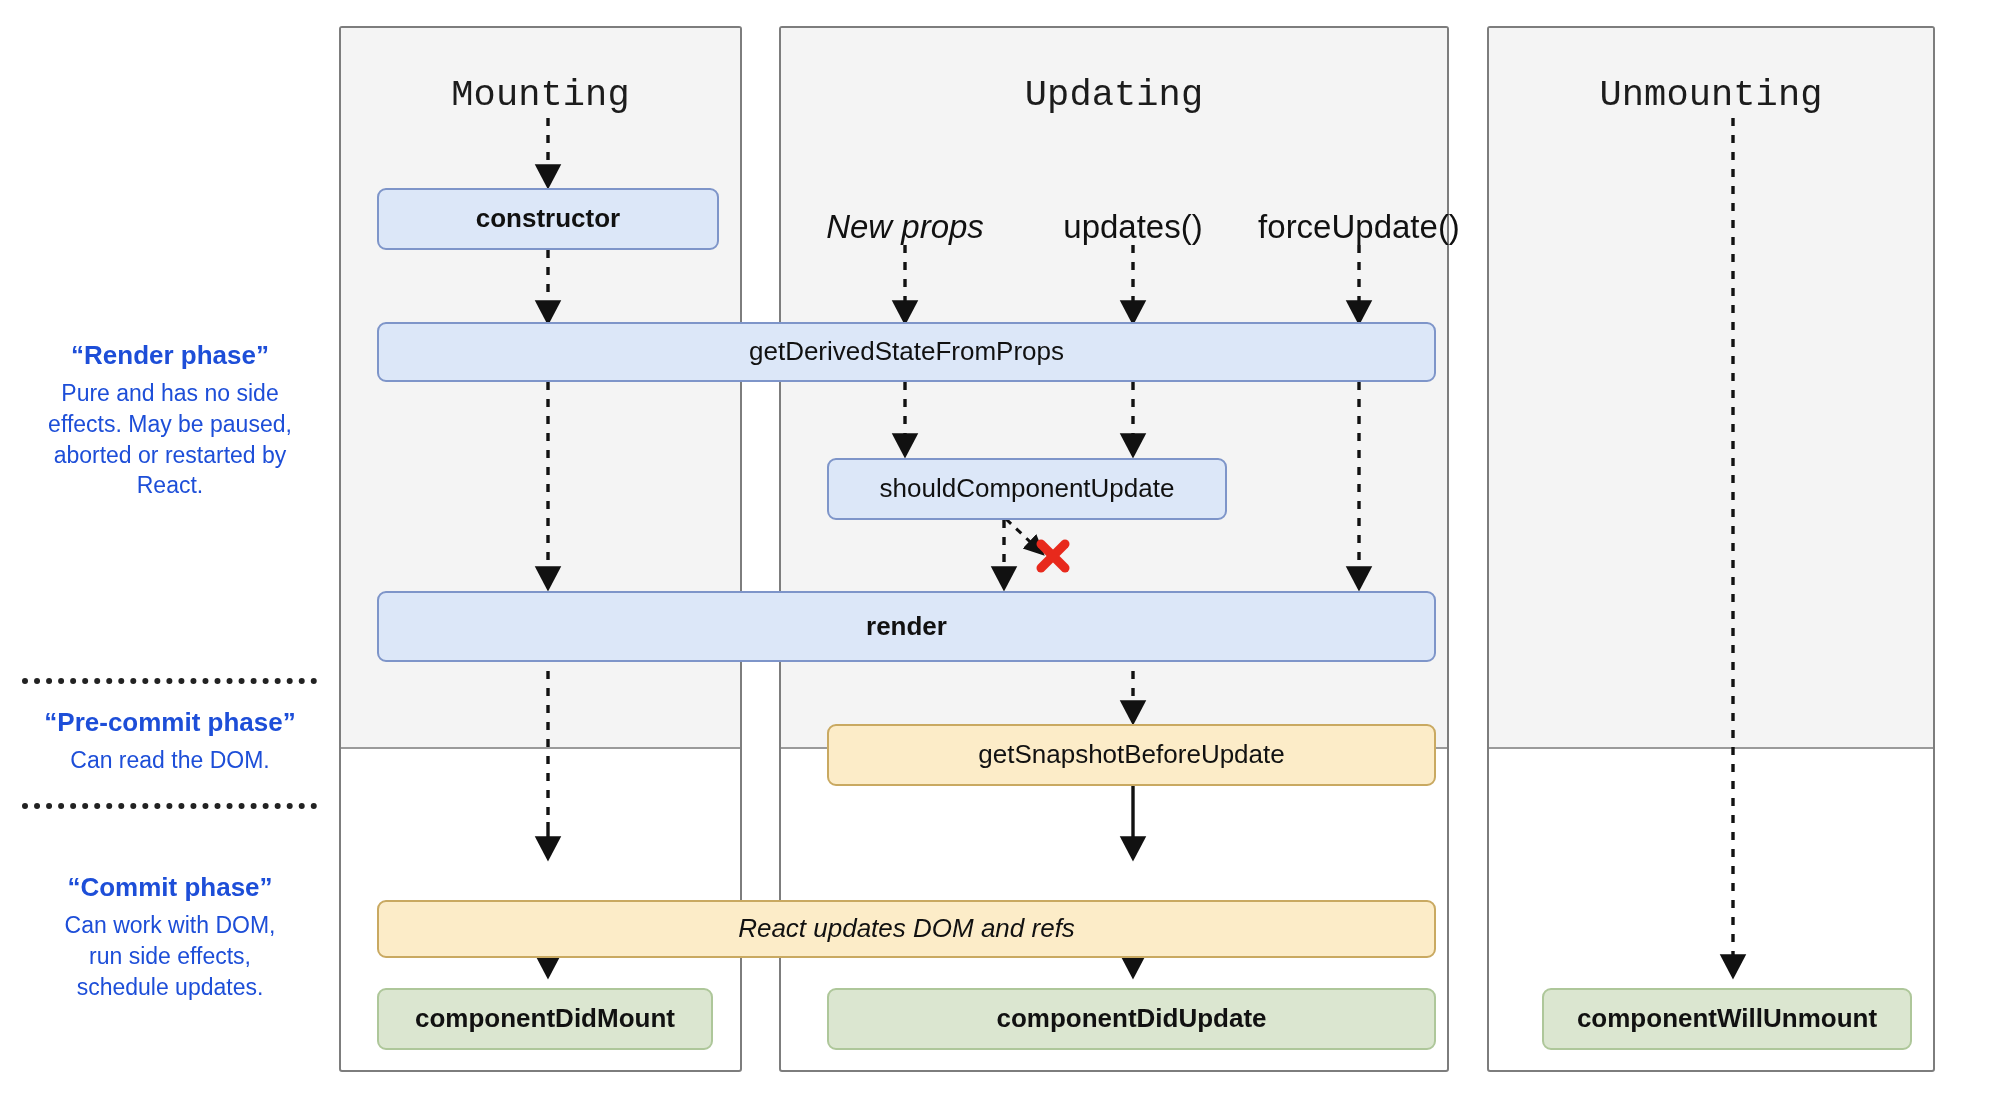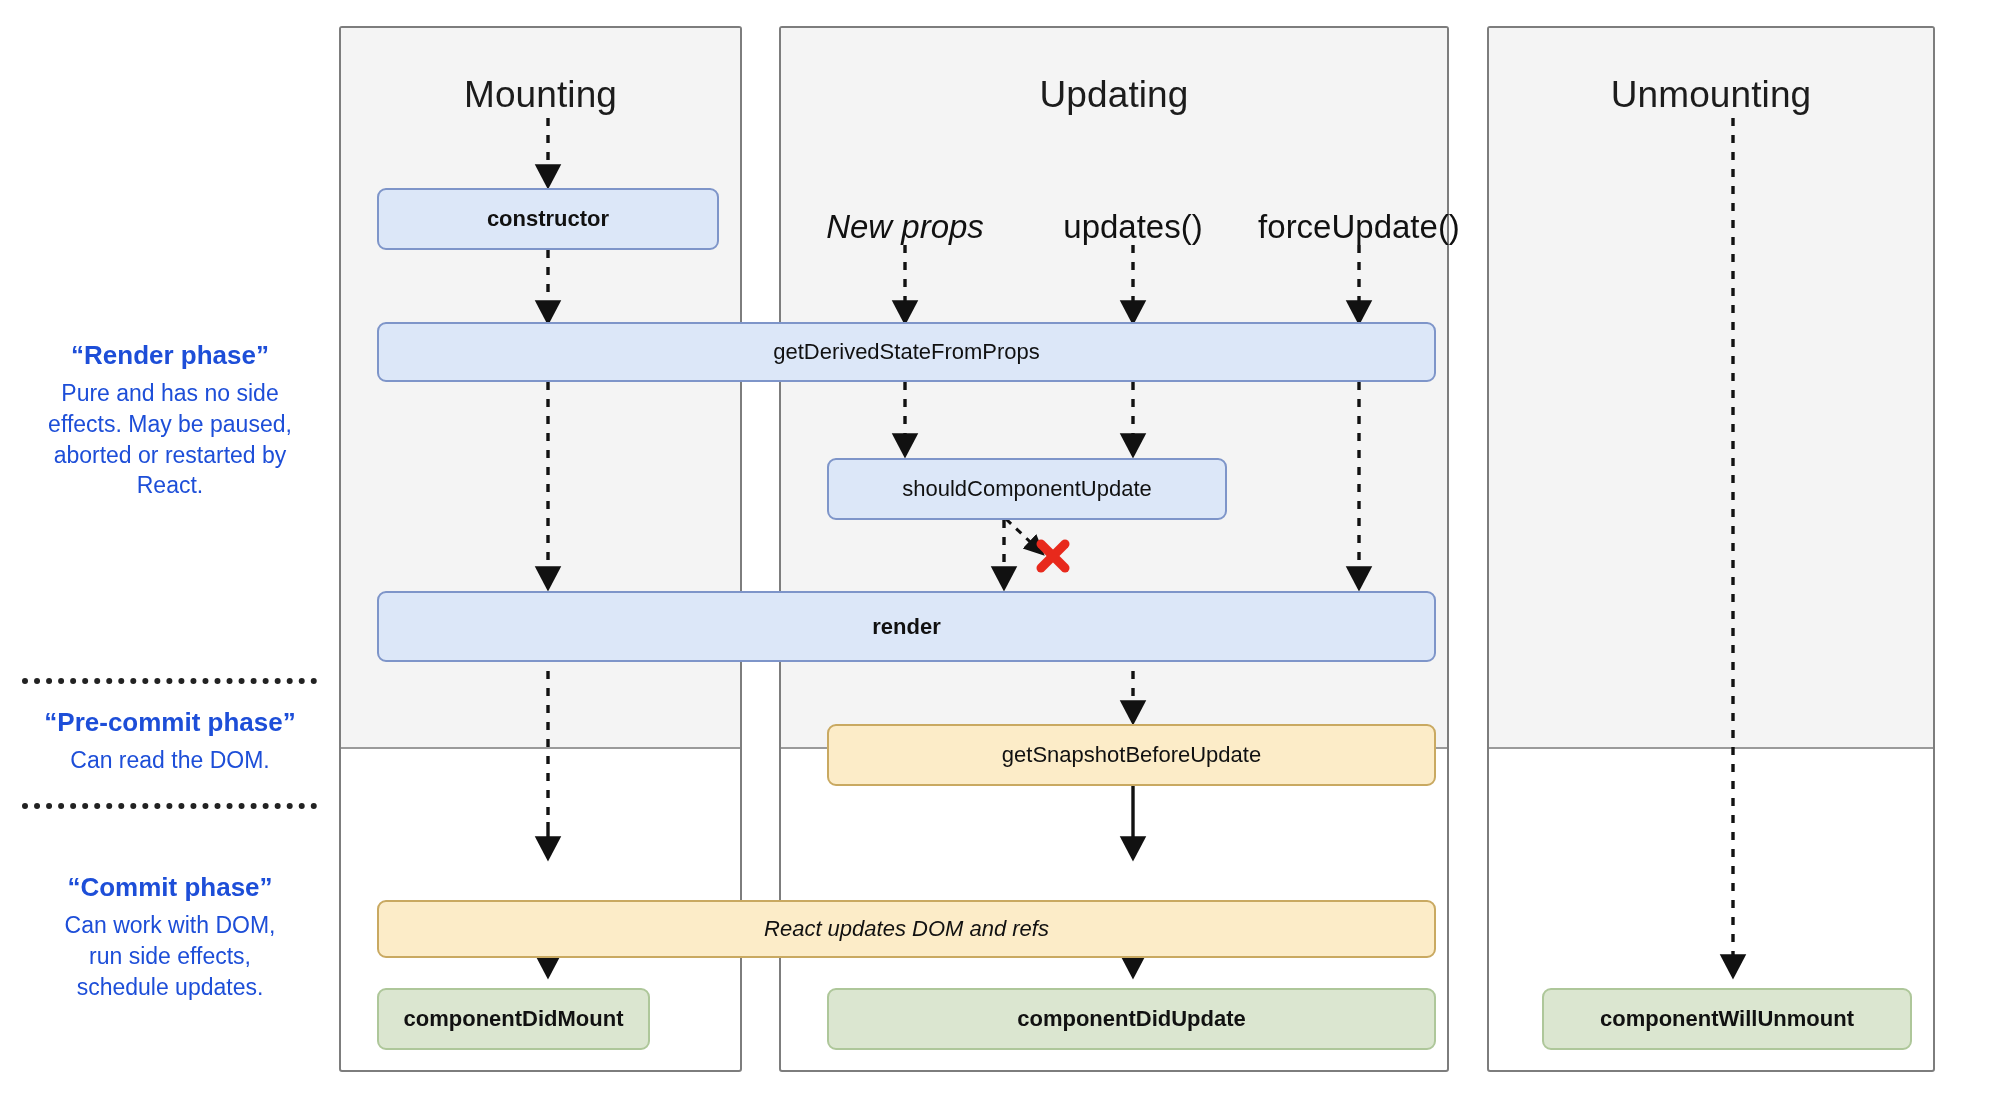--- a/index.html
+++ b/index.html
@@ -34,30 +34,31 @@
     box-sizing: border-box;
   }
   .col-title {
     position: absolute;
     left: 0;
     right: 0;
     text-align: center;
     font-size: 37px;
     color: #1c1c1c;
     letter-spacing: .1px;
+    font-family: Liberation Mono, monospace;
   }
   
   .node {
     position: absolute;
     box-sizing: border-box;
     border-radius: 9px;
     display: flex;
     align-items: center;
     justify-content: center;
-    font-size: 22px;
+    font-size: 26px;
     color: #111111;
     text-align: center;
     line-height: 1.15;
   }
   .node.blue   { background: #dce7f8; border: 2px solid #7e95c9; }
   .node.yellow { background: #fcecc8; border: 2px solid #c9a961; }
   .node.green  { background: #dbe6d0; border: 2px solid #aec79a; }
   .node.bold   { font-weight: bold; }
   .node.italic { font-style: italic; }
 
@@ -198,21 +199,21 @@
   <div class="node blue" style="left:377px; top:322px; width:1059px; height:60px;">getDerivedStateFromProps</div>
 
   <div class="node blue" style="left:827px; top:458px; width:400px; height:62px;">shouldComponentUpdate</div>
 
   <div class="node blue bold" style="left:377px; top:591px; width:1059px; height:71px;text-align:center;">render</div>
 
   <div class="node yellow" style="left:827px; top:724px; width:609px; height:62px;">getSnapshotBeforeUpdate</div>
 
   <div class="node yellow italic" style="left:377px; top:860px; width:1059px; height:58px;margin-top:40px;">React updates DOM and refs</div>
 
-  <div class="node green bold" style="left:377px; top:988px; width:273px; height:62px;">componentDidMount</div>
+  <div class="node green bold" style="left:377px; top:988px; width:336px; height:62px;">componentDidMount</div>
 
   <div class="node green bold" style="left:827px; top:988px; width:609px; height:62px;">componentDidUpdate</div>
 
   <div class="node green bold" style="left:1542px; top:988px; width:370px; height:62px;">componentWillUnmount</div>
 
   <div class="legend-block" style="top:340px;">
     <div class="legend-title">“Render phase”</div>
     <div class="legend-body" style="padding:0 36px;">Pure and has no side effects. May be paused, aborted or restarted by React.</div>
   </div>
 

